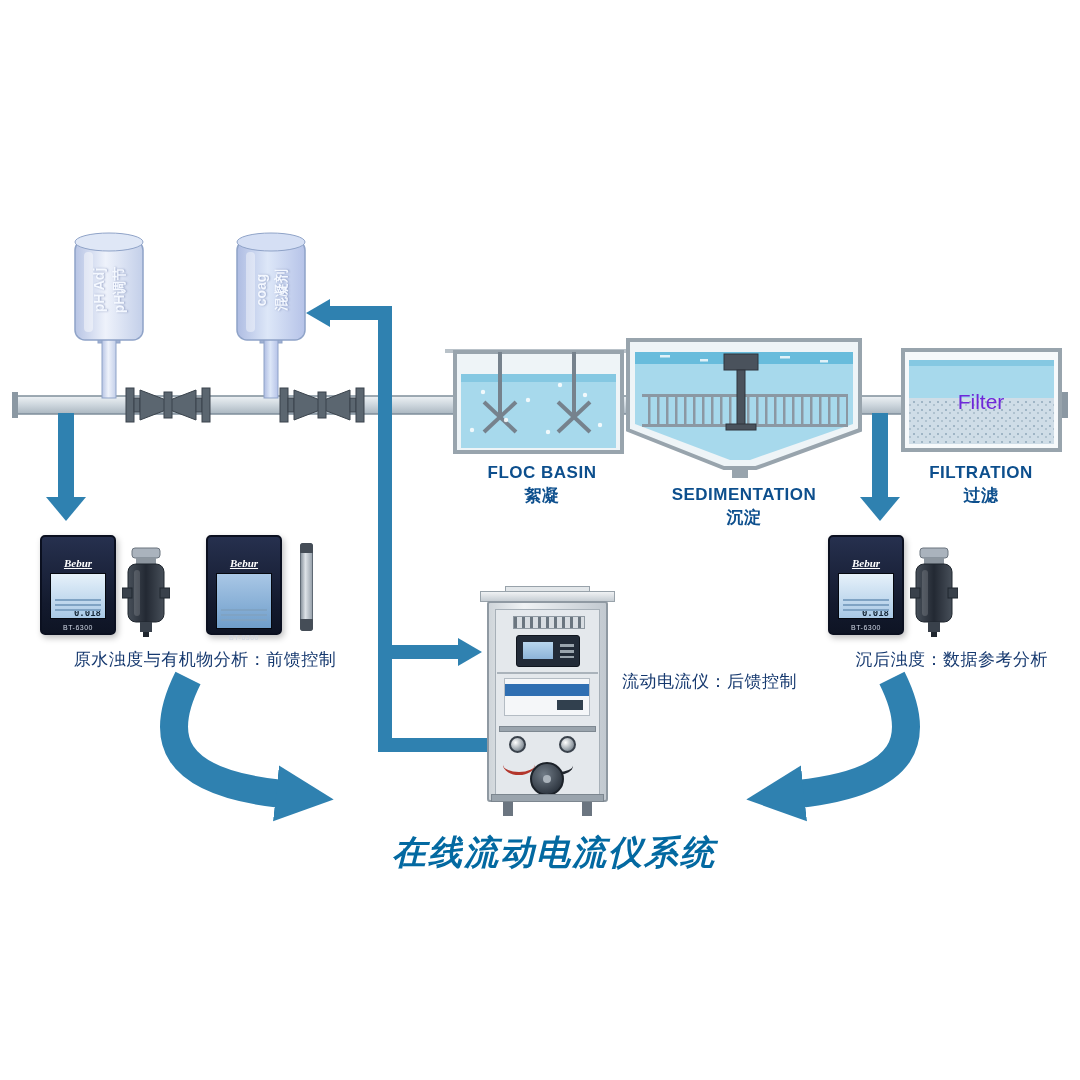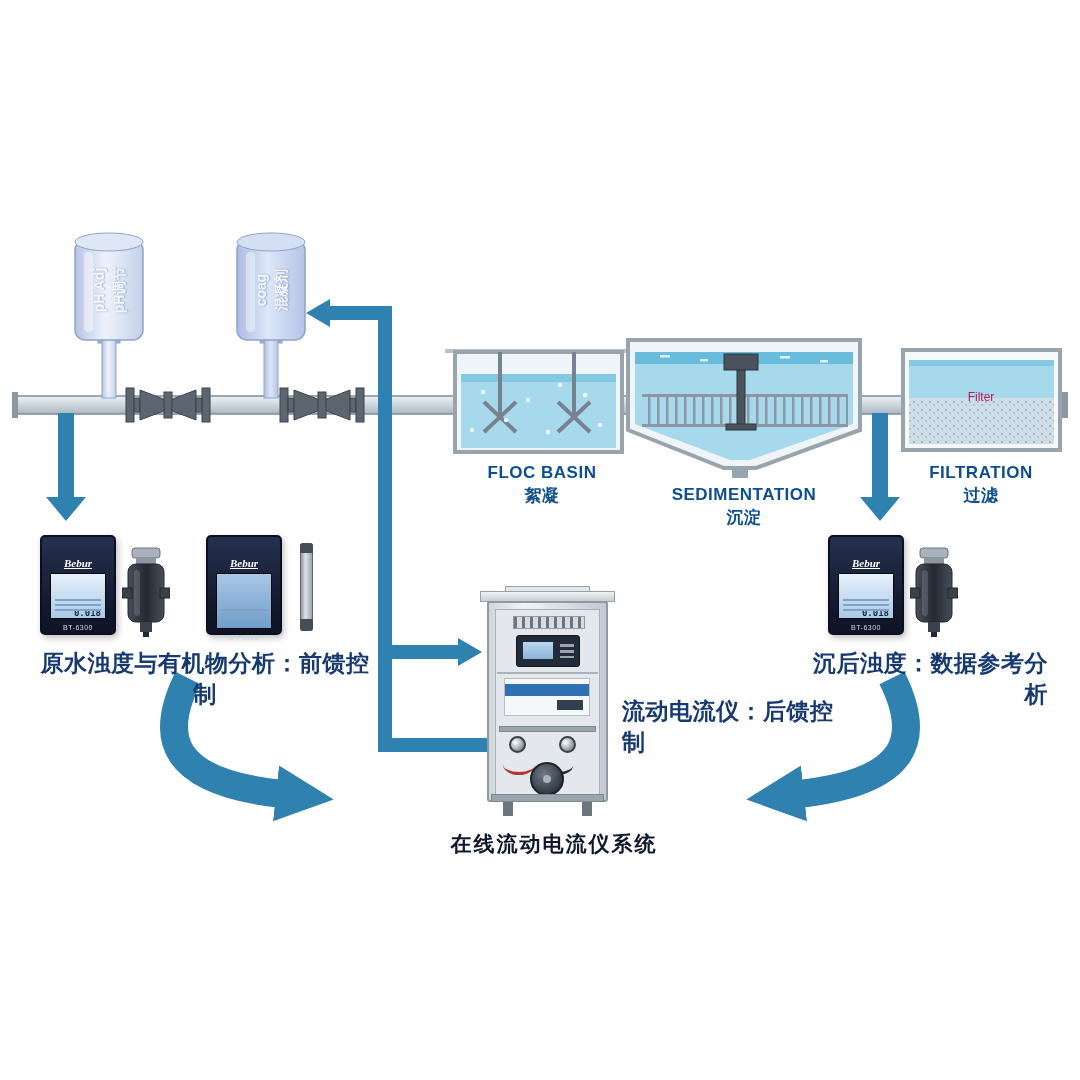--- a/index.html
+++ b/index.html
@@ -8,36 +8,36 @@
     background:#ffffff;overflow:hidden;
     font-family:"Liberation Sans",sans-serif;
   }
   #diagram-svg{position:absolute;left:0;top:0;width:1080px;height:1080px;}
   .abs{position:absolute;}
   .stage-label{
     position:absolute;text-align:center;color:#0d4f8d;font-weight:bold;
     font-size:17px;line-height:1.35;letter-spacing:.5px;
   }
   .caption{
-    position:absolute;color:#16396f;font-weight:bold;font-size:23px;
+    position:absolute;color:#16396f;font-weight:normal;font-size:17px;
     letter-spacing:.5px;
   }
   .title{
     position:absolute;left:384px;top:830px;width:340px;text-align:center;
-    color:#0f172a;font-weight:bold;font-size:21px;letter-spacing:2px;
+    color:#0369a1;font-weight:bold;font-size:34px;letter-spacing:2px;font-style:italic;
   }
   .tank-label{
     position:absolute;width:100px;height:68px;transform:rotate(-90deg);
     display:flex;flex-direction:column;justify-content:center;align-items:center;
     color:#f4f8ff;font-weight:bold;font-size:14px;line-height:1.45;
     text-shadow:0 1px 2px rgba(60,80,140,.45);
   }
   .media-label{
     position:absolute;left:931px;top:390px;width:100px;text-align:center;
-    color:#be185d;font-size:12px;
+    color:#6d28d9;font-size:21px;
   }
   
   .controller{
     position:absolute;width:76px;height:100px;border-radius:5px;
     background:linear-gradient(180deg,#26304e,#131a2e 70%,#0e1424);
     border:2px solid #0b1020;box-shadow:2px 3px 6px rgba(0,0,0,.25);
     box-sizing:border-box;
   }
   .controller .brand{
     color:#ffffff;font:italic bold 11px "Liberation Serif",serif;
@@ -273,21 +273,21 @@
     <div>SEDIMENTATION</div>
     <div>沉淀</div>
   </div>
   <div class="stage-label" style="left:891px;top:462px;width:180px;">
     <div>FILTRATION</div>
     <div>过滤</div>
   </div>
   <div class="media-label">Filter</div>
 
   <div class="caption" style="left:40px;top:648px;width:330px;text-align:center;">原水浊度与有机物分析：前馈控制</div>
-  <div class="caption" style="left:622px;top:696px;width:230px;">流动电流仪：后馈控制</div>
+  <div class="caption" style="left:622px;top:670px;width:230px;">流动电流仪：后馈控制</div>
   <div class="caption" style="left:792px;top:648px;width:256px;text-align:right;">沉后浊度：数据参考分析</div>
 
   <div class="title">在线流动电流仪系统</div>
 
   <div class="controller" style="left:40px;top:535px;">
     <div class="brand">Bebur</div>
     <div class="screen">
       <div class="reading">0.018</div>
       <div class="screenlines"></div>
     </div>

